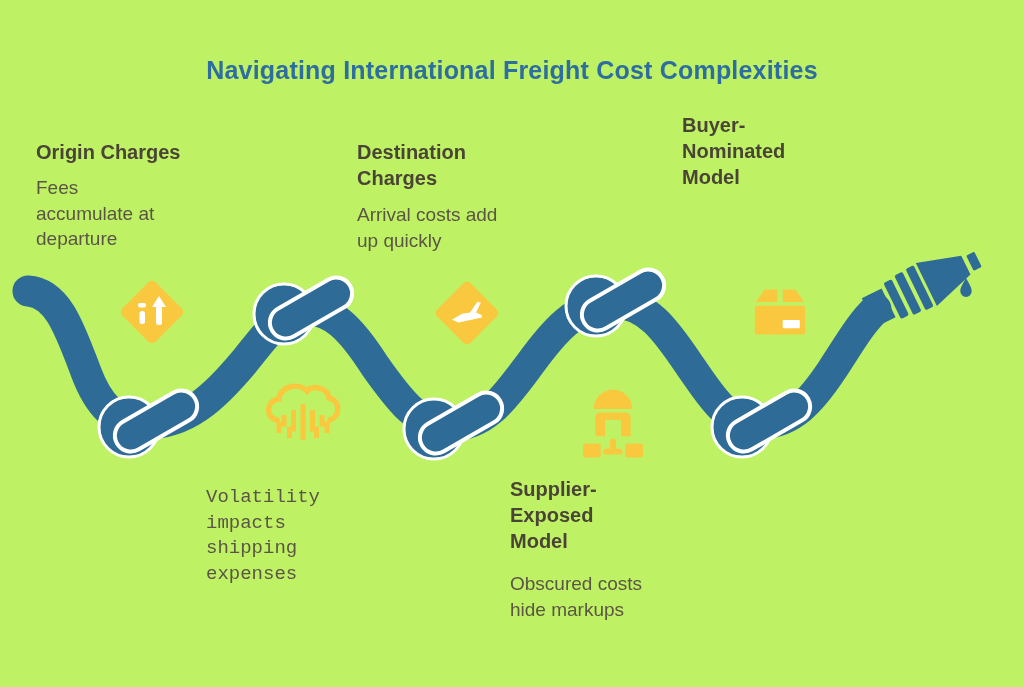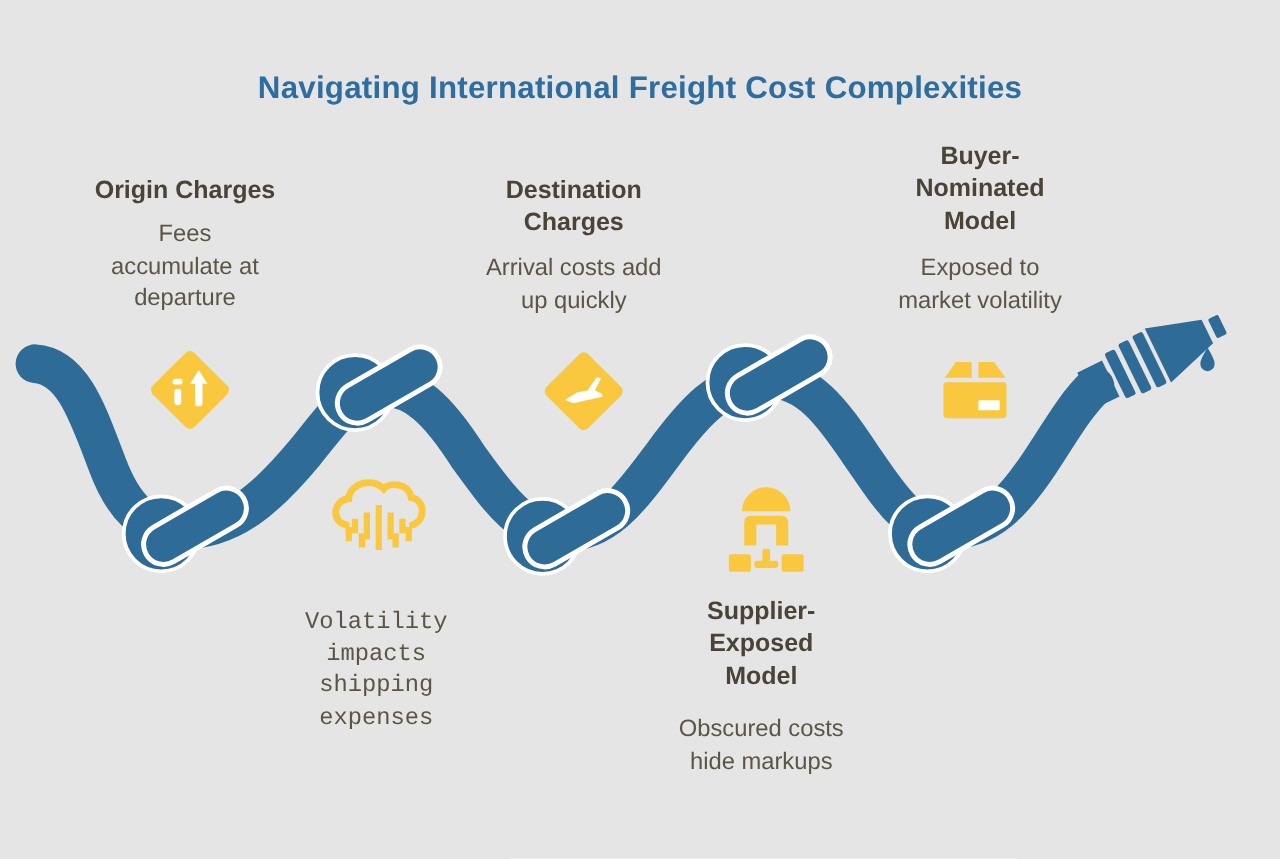--- a/index.html
+++ b/index.html
@@ -5,26 +5,26 @@
   :root{
     --rope:#2E6B97;
     --title:#2E6D9F;
     --yellow:#F9C83F;
     --head:#4A4436;
     --body:#5B5545;
   }
   *{margin:0;padding:0;box-sizing:border-box;}
   html,body{width:1024px;height:687px;background:#ffffff;overflow:hidden;
     font-family:"Liberation Sans", sans-serif;}
-  .canvas{position:relative;width:1024px;height:687px;background:#e5e5e5;}
+  .canvas{position:relative;width:1024px;height:687px;background:#bef264;}
   .page-title{
     position:absolute;left:0;top:56px;width:1024px;text-align:center;
     font-size:25px;font-weight:bold;color:var(--title);letter-spacing:.2px;
   }
-  .col{position:absolute;text-align:center;}
+  .col{position:absolute;text-align:left;}
   .col .heading{
     font-size:20px;font-weight:bold;color:var(--head);
     line-height:26px;white-space:pre-line;
   }
   .col .body{
     font-size:19px;color:var(--body);line-height:25.5px;white-space:pre-line;
   }
   .col-origin{left:36px;top:139px;width:224px;}
   .col-origin .body{margin-top:10px;}
   .col-destination{left:357px;top:139px;width:204px;}
@@ -148,22 +148,20 @@
     <div class="heading">Destination
 Charges</div>
     <div class="body">Arrival costs add
 up quickly</div>
   </div>
 
   <div class="col col-buyer">
     <div class="heading">Buyer-
 Nominated
 Model</div>
-    <div class="body">Exposed to
-market volatility</div>
   </div>
 
   <div class="col col-freight">
     <div class="body">Volatility
 impacts
 shipping
 expenses</div>
   </div>
 
   <div class="col col-supplier">

